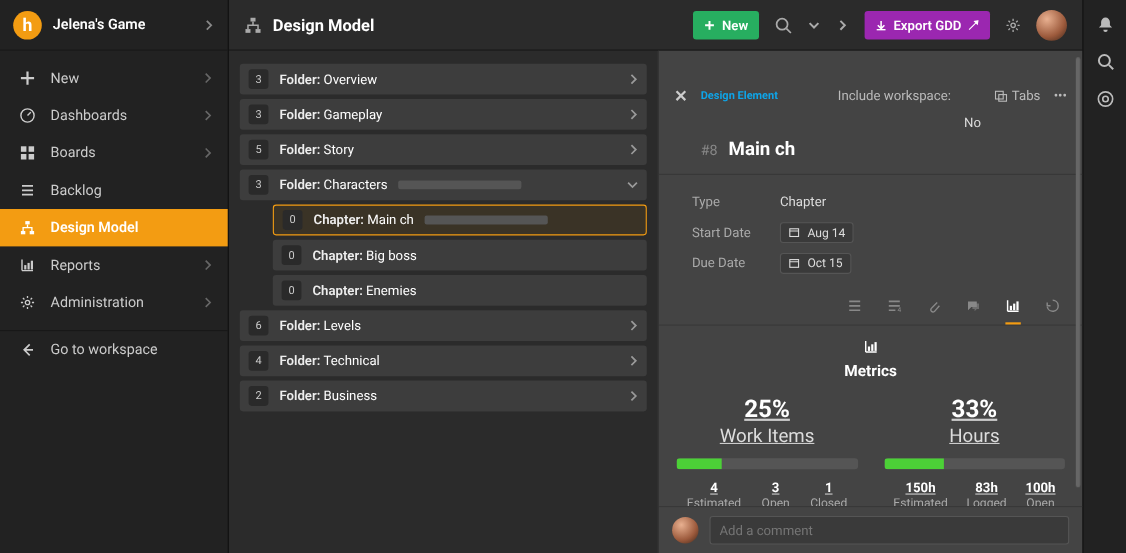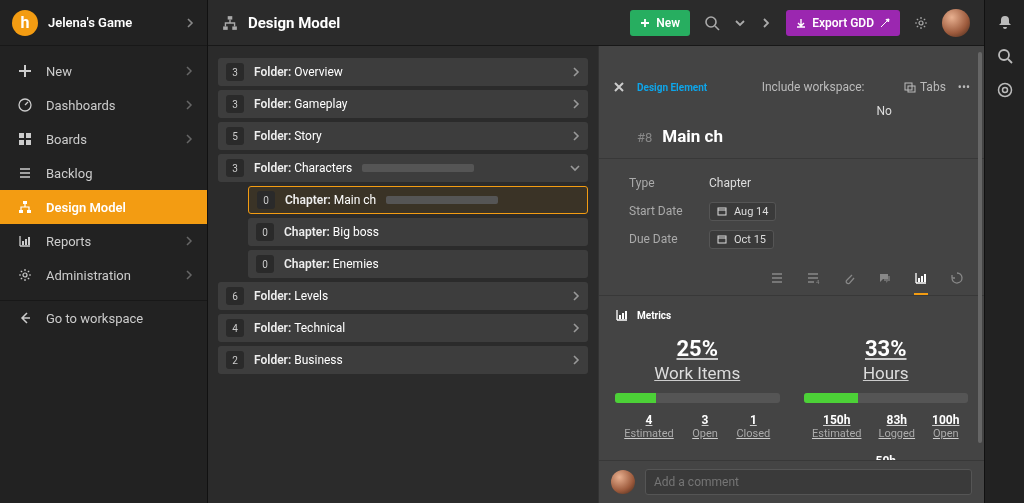--- a/index.html
+++ b/index.html
@@ -60,21 +60,21 @@
 .det-id { color:#888; font-size:13px; }
 .det-name { color:#fff; font-size:17px; font-weight:700; }
 .attrs { padding:10px 14px; font-size:12px;margin-left:16px; }
 .attr-row { display:flex; align-items:center; height:28px; }
 .attr-key { width:80px; color:#aaa; }
 .attr-val { color:#ddd; }
 .chip { display:inline-flex; align-items:center; gap:7px; background:#3a3a3a; border:1px solid #555; border-radius:3px; padding:2px 7px; font-size:11px; color:#ddd; }
 .dtabs { display:flex; justify-content:flex-end; gap:22px; padding:8px 20px 0; border-bottom:1px solid #383838; }
 .dtab { color:#888; padding-bottom:8px; cursor:pointer; }
 .dtab.active { color:#fff; border-bottom:2px solid #f39c12; }
-.metrics-header { display:flex; align-items:center; gap:8px; color:#fff; font-weight:700; font-size:10px; padding:12px 16px 8px; }
+.metrics-header { display:flex; align-items:center; gap:8px; color:#fff; font-weight:700; font-size:14px; padding:12px 16px 8px;flex-direction:column; }
 .metrics-body { padding:6px 16px 12px; overflow:auto; }
 .m-top { display:flex; gap:24px;text-decoration:underline; }
 .m-col { flex:1; text-align:center; }
 .m-pct { color:#fff; font-size:22px; font-weight:700; }
 .m-lbl { color:#ddd; font-size:17px; margin-top:2px; }
 .m-bar { height:10px; background:#555; border-radius:3px; margin:10px 0; overflow:hidden; }
 .m-bar-fill { height:100%; background:#4cd137; }
 .m-stats { display:flex; justify-content:space-around; font-size:11px; }
 .m-stat { text-align:center; }
 .m-stat .v { color:#fff; font-weight:700; display:block; font-size:12px; }

